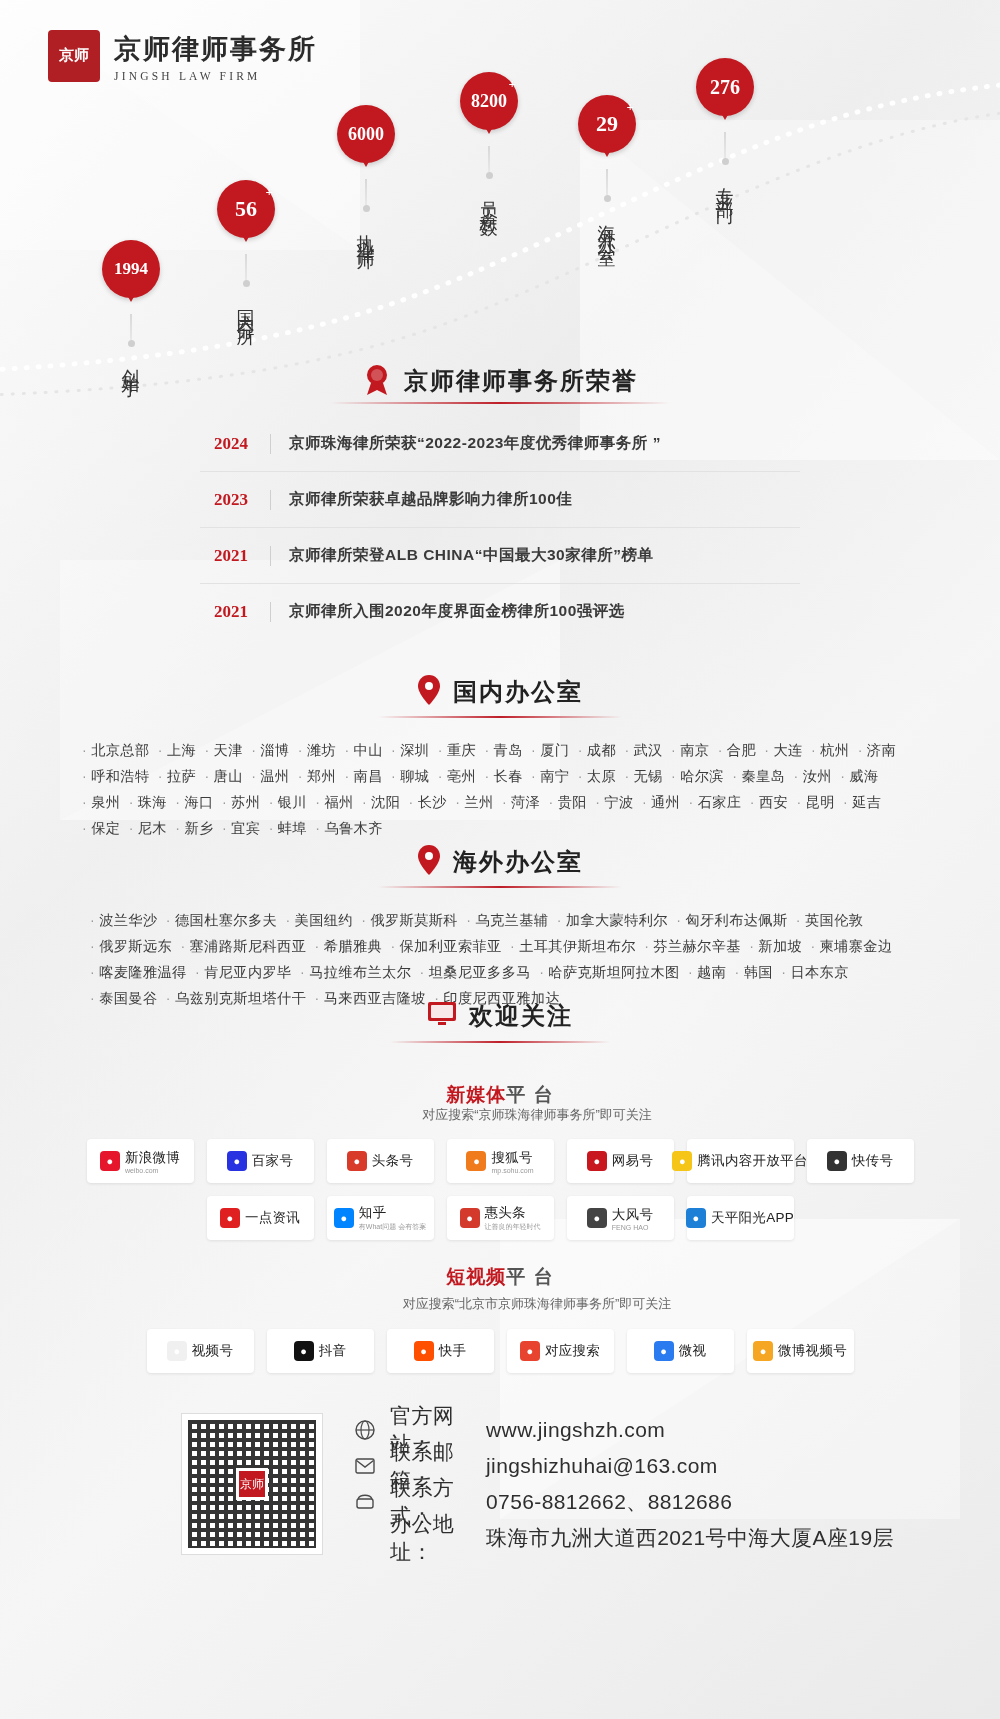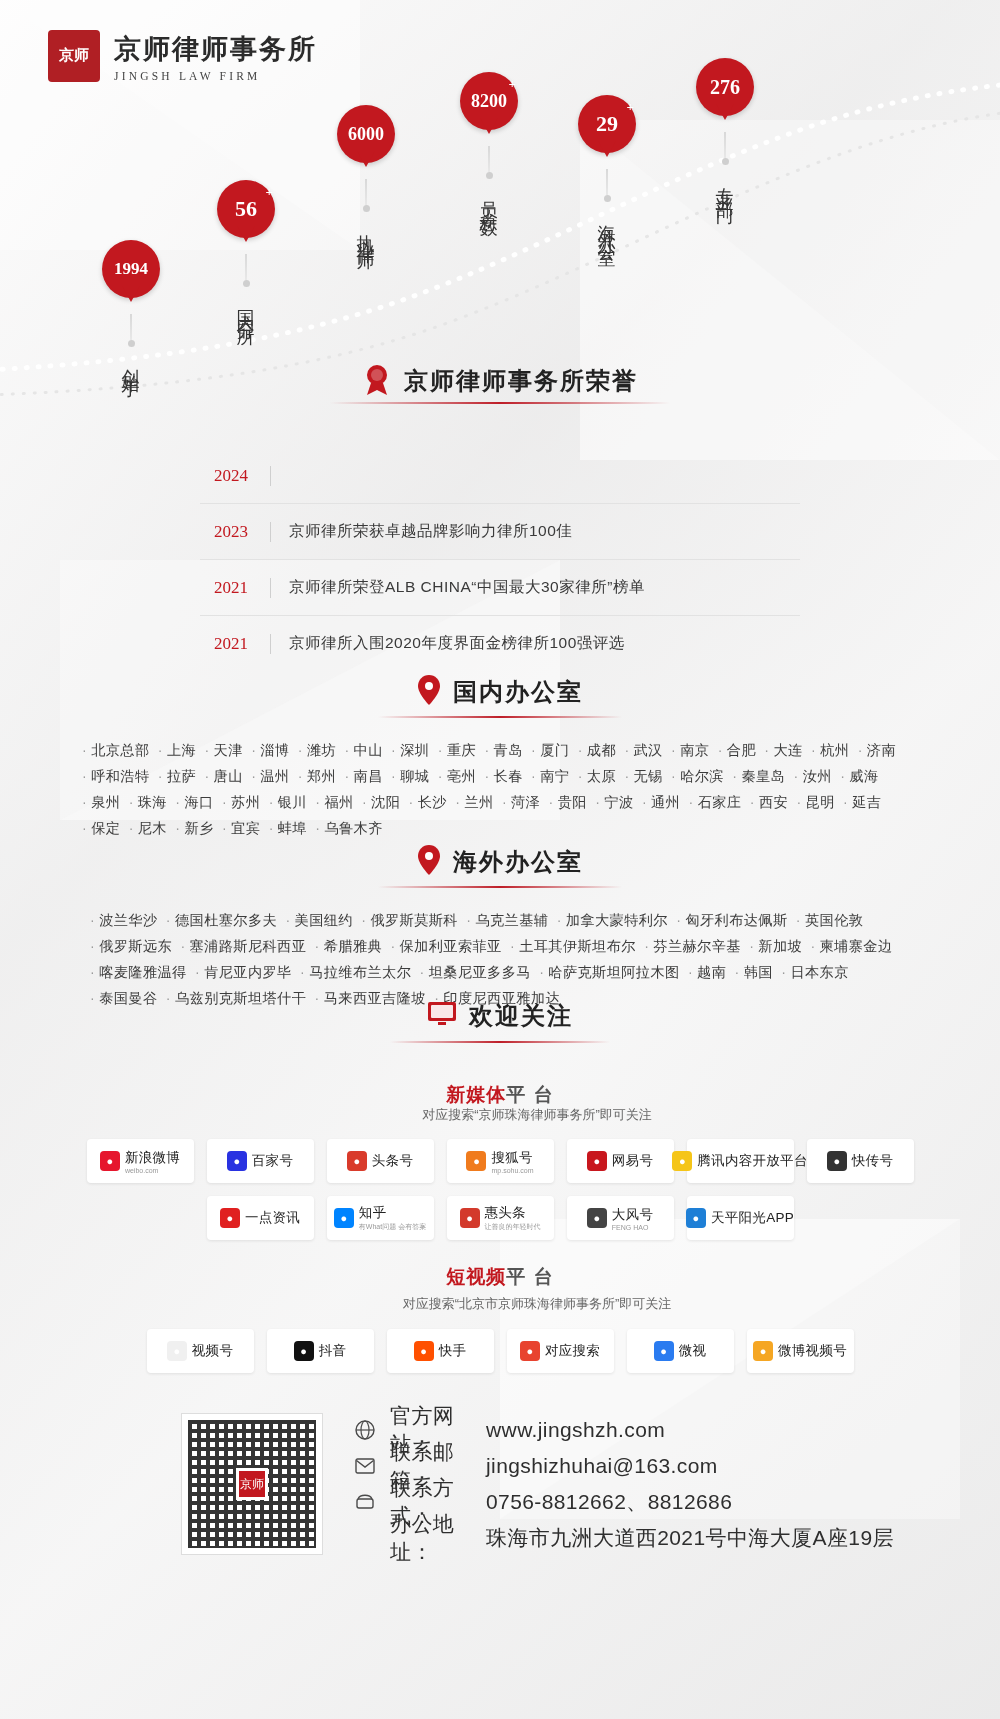--- a/index.html
+++ b/index.html
@@ -57,21 +57,21 @@
     font-size:18px;color:#333;letter-spacing:6px;line-height:1.5;
   }
 
   
   .sec-title{position:absolute;width:100%;text-align:center;}
   .sec-title .row{display:inline-flex;align-items:center;gap:12px;}
   .sec-title .t{font-family:"DejaVu Serif","Liberation Serif",serif;font-size:24px;color:#222;letter-spacing:2px;font-weight:700;}
   .sec-underline{position:absolute;height:2px;background:linear-gradient(90deg,rgba(190,30,40,0) 0%,#be1e28 50%,rgba(190,30,40,0) 100%);}
 
   
-  .honors{position:absolute;left:200px;top:448px;width:600px;}
+  .honors{position:absolute;left:200px;top:416px;width:600px;font-weight:bold;}
   .honor{display:flex;align-items:center;height:55px;border-bottom:1px solid #e2e2e2;}
   .honor:last-child{border-bottom:none;}
   .honor .yr{width:62px;color:#c2181f;font-size:17px;font-family:"Liberation Serif",serif;text-align:center;}
   .honor .bar{width:1px;height:20px;background:#cfcfcf;margin:0 18px 0 8px;}
   .honor .txt{font-size:15.5px;color:#3a3a3a;letter-spacing:.5px;}
 
   
   .offices{position:absolute;left:78px;width:846px;}
   .offices .line{font-size:14.2px;color:#3c3c3c;letter-spacing:.4px;line-height:26px;}
   .offices .line .d{color:#9a9a9a;margin:0 4px;}
@@ -200,20 +200,21 @@
       </span>
       <span class="t">京师律师事务所荣誉</span>
     </span>
   </div>
   <div class="sec-underline" style="left:330px;top:402px;width:340px;"></div>
 
   <div class="honors">
     <div class="honor">
       <div class="yr">2024</div>
       <div class="bar"></div>
+      <div class="txt">京师珠海律所荣获“2022-2023年度优秀律师事务所 ”</div>
     </div>
     <div class="honor">
       <div class="yr">2023</div>
       <div class="bar"></div>
       <div class="txt">京师律所荣获卓越品牌影响力律所100佳</div>
     </div>
     <div class="honor">
       <div class="yr">2021</div>
       <div class="bar"></div>
       <div class="txt">京师律所荣登ALB CHINA“中国最大30家律所”榜单</div>

